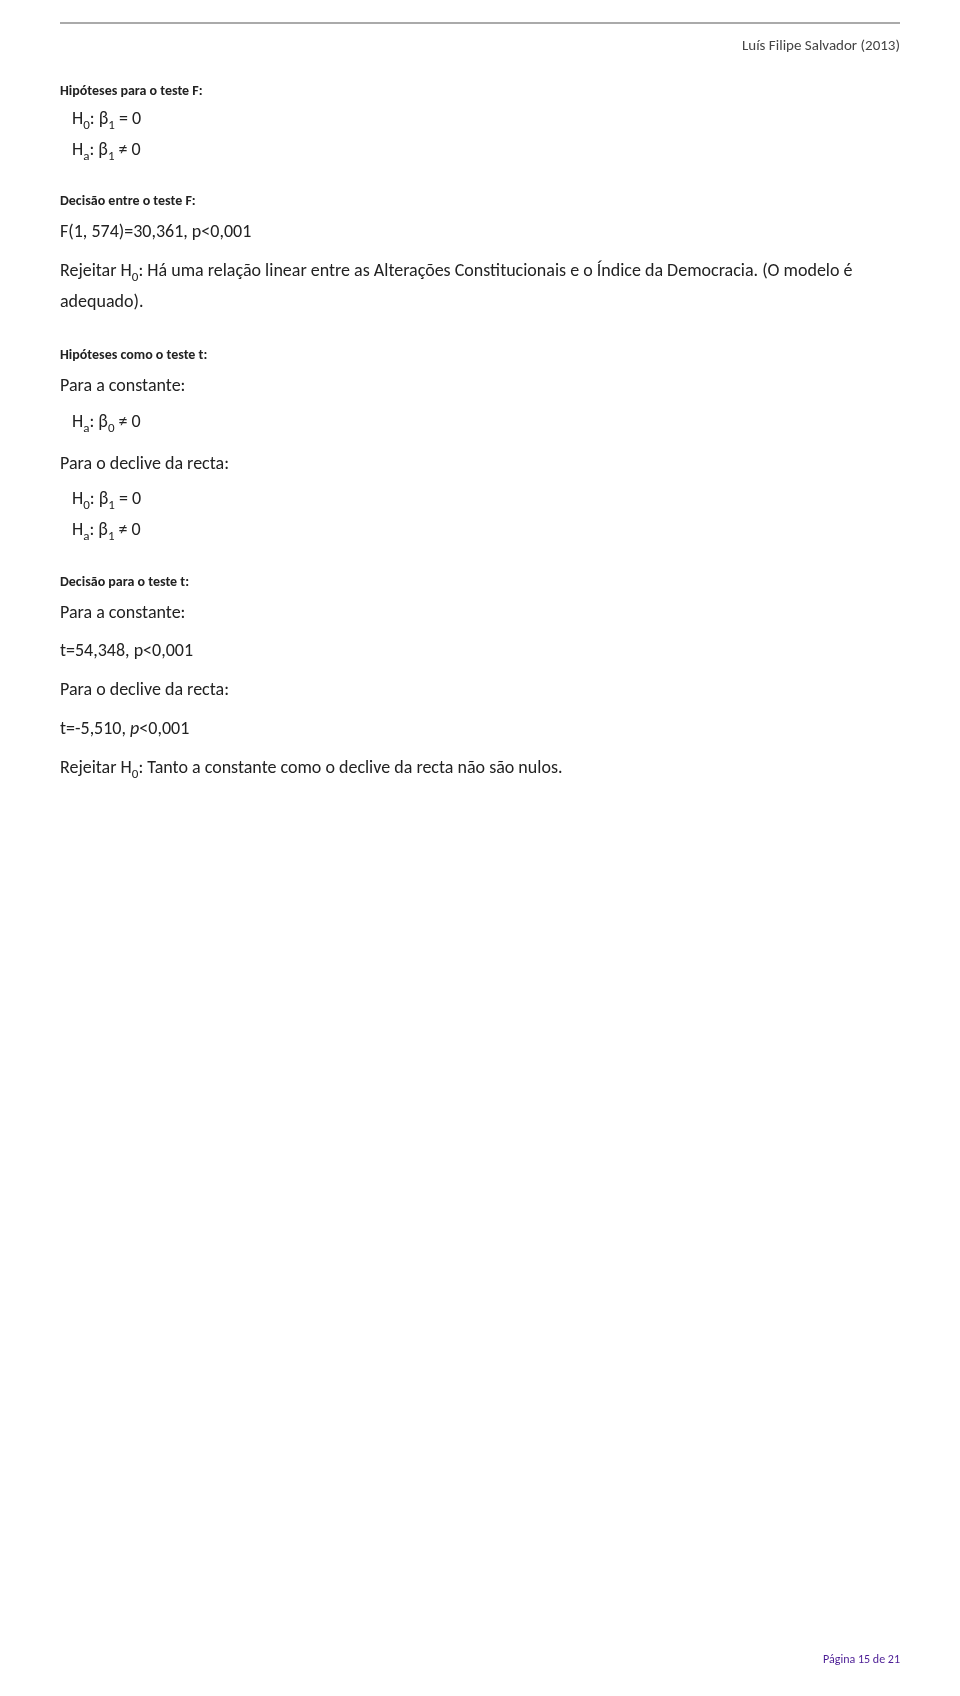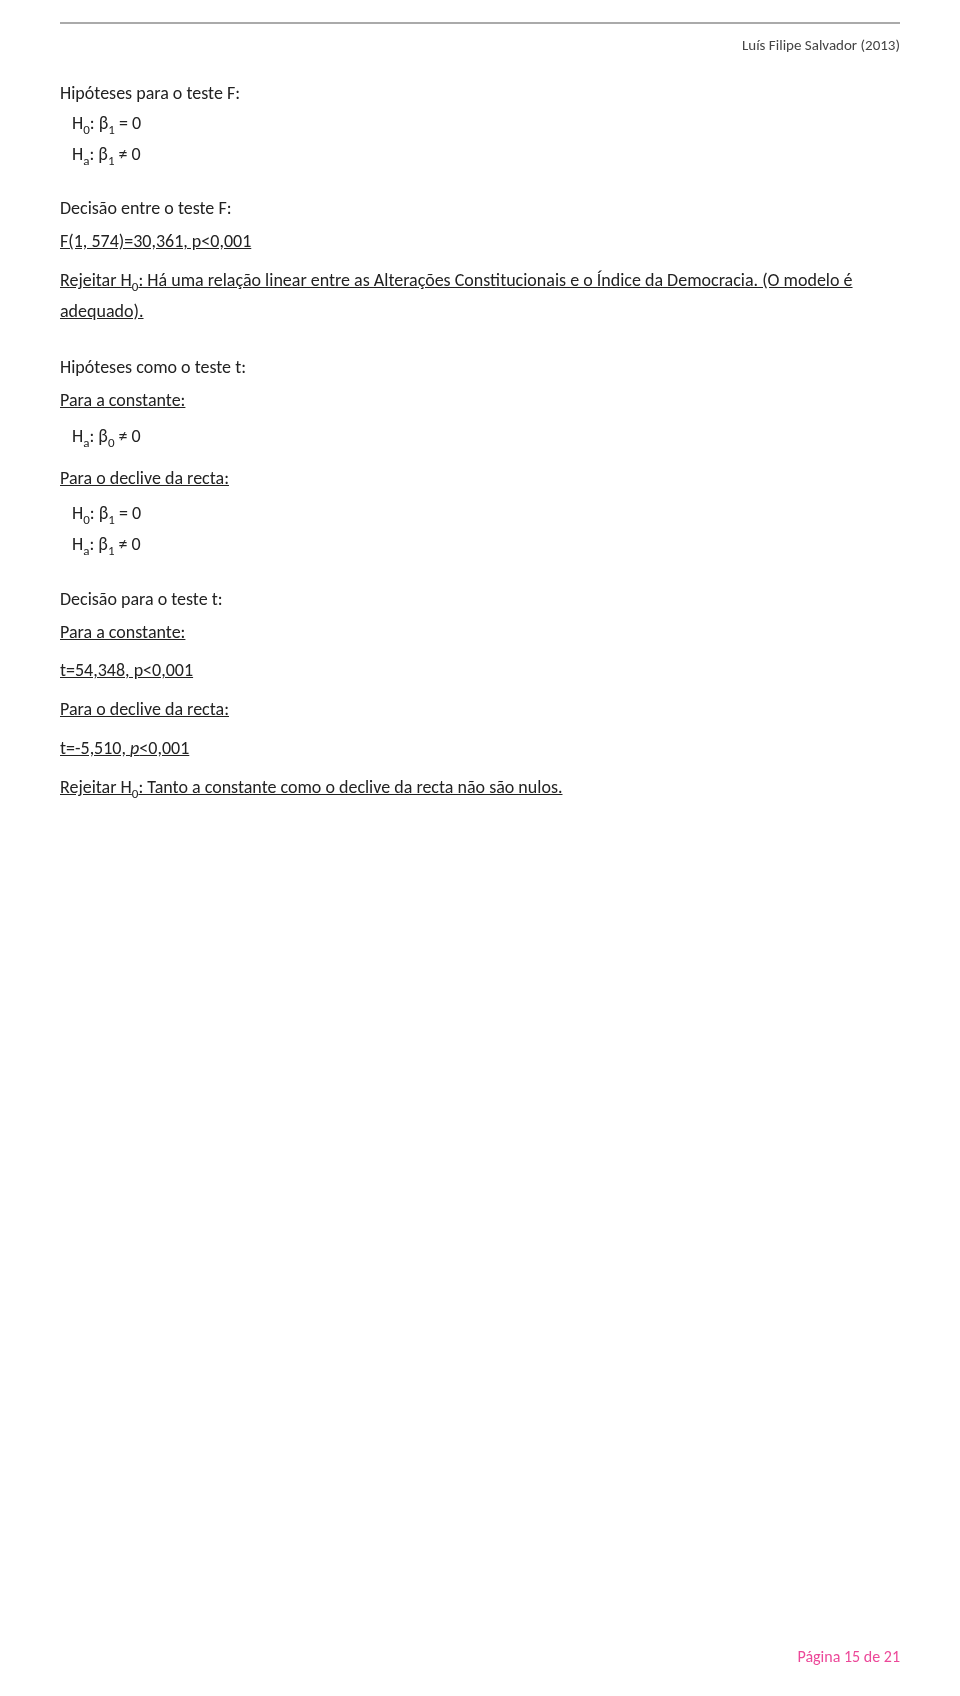--- a/index.html
+++ b/index.html
@@ -40,47 +40,46 @@
       color: #444444;
       margin-bottom: 28px;
       margin-top: 8px;
     }
 
     .section {
       margin-bottom: 22px;
     }
 
     .section-title {
-      font-size: 18px;
-      font-weight: normal;
+      font-size: 14px;
+      font-weight: bold;
       margin-bottom: 8px;
     }
 
     .math-block {
       margin: 6px 0 6px 12px;
     }
 
     .sub {
       font-size: 13px;
       vertical-align: sub;
     }
 
     .paragraph {
       font-size: 18px;
       line-height: 1.6;
       margin-bottom: 10px;
-      text-decoration: underline;
     }
 
     .footer {
       position: absolute;
       bottom: 30px;
       right: 60px;
-      font-size: 16px;
-      color: #ec4899;
+      font-size: 12px;
+      color: #4c1d95;
     }
 
     .section-gap {
       margin-bottom: 30px;
     }
   </style>
 </head>
 <body>
 
 <div class="page-container">

